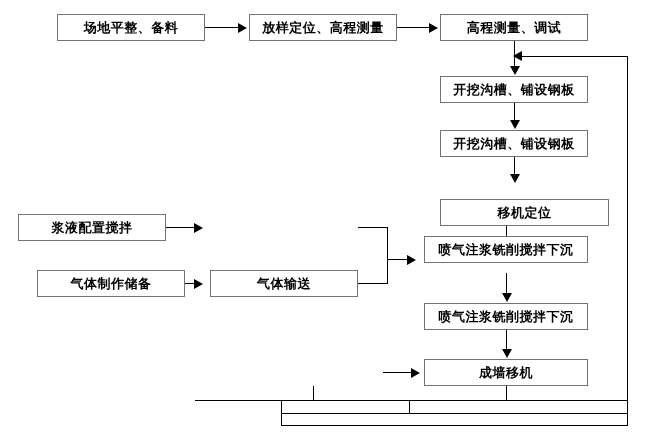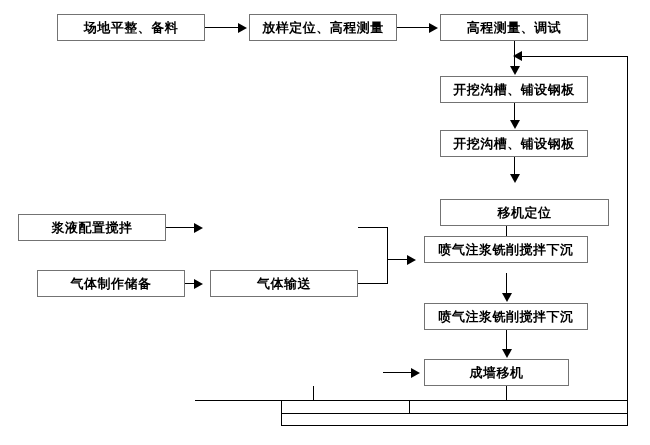--- a/index.html
+++ b/index.html
@@ -76,21 +76,21 @@
   <div class="node" style="left:440px; top:76px;  width:148px; height:27px;">开挖沟槽、铺设钢板</div>
 
   <div class="node" style="left:440px; top:130px; width:148px; height:27px;">开挖沟槽、铺设钢板</div>
 
   <div class="node" style="left:440px; top:199px; width:169px; height:27px;">移机定位</div>
 
   <div class="node" style="left:424px; top:236px; width:164px; height:27px;">喷气注浆铣削搅拌下沉</div>
 
   <div class="node" style="left:424px; top:303px; width:164px; height:27px;">喷气注浆铣削搅拌下沉</div>
 
-  <div class="node" style="left:424px; top:359px; width:145px; height:27px;">成墙移机</div>
+  <div class="node" style="left:424px; top:359px; width:164px; height:27px;">成墙移机</div>
 
   <div class="node" style="left:18px;  top:214px; width:148px; height:27px;">浆液配置搅拌</div>
 
   <div class="node" style="left:18px;  top:270px; width:148px; height:27px;margin-left:19px;">气体制作储备</div>
 
 
   <div class="node" style="left:210px; top:270px; width:148px; height:27px;">气体输送</div>
 
 
   <div class="conn h" style="left:205px; top:27px; width:35px;"></div>

